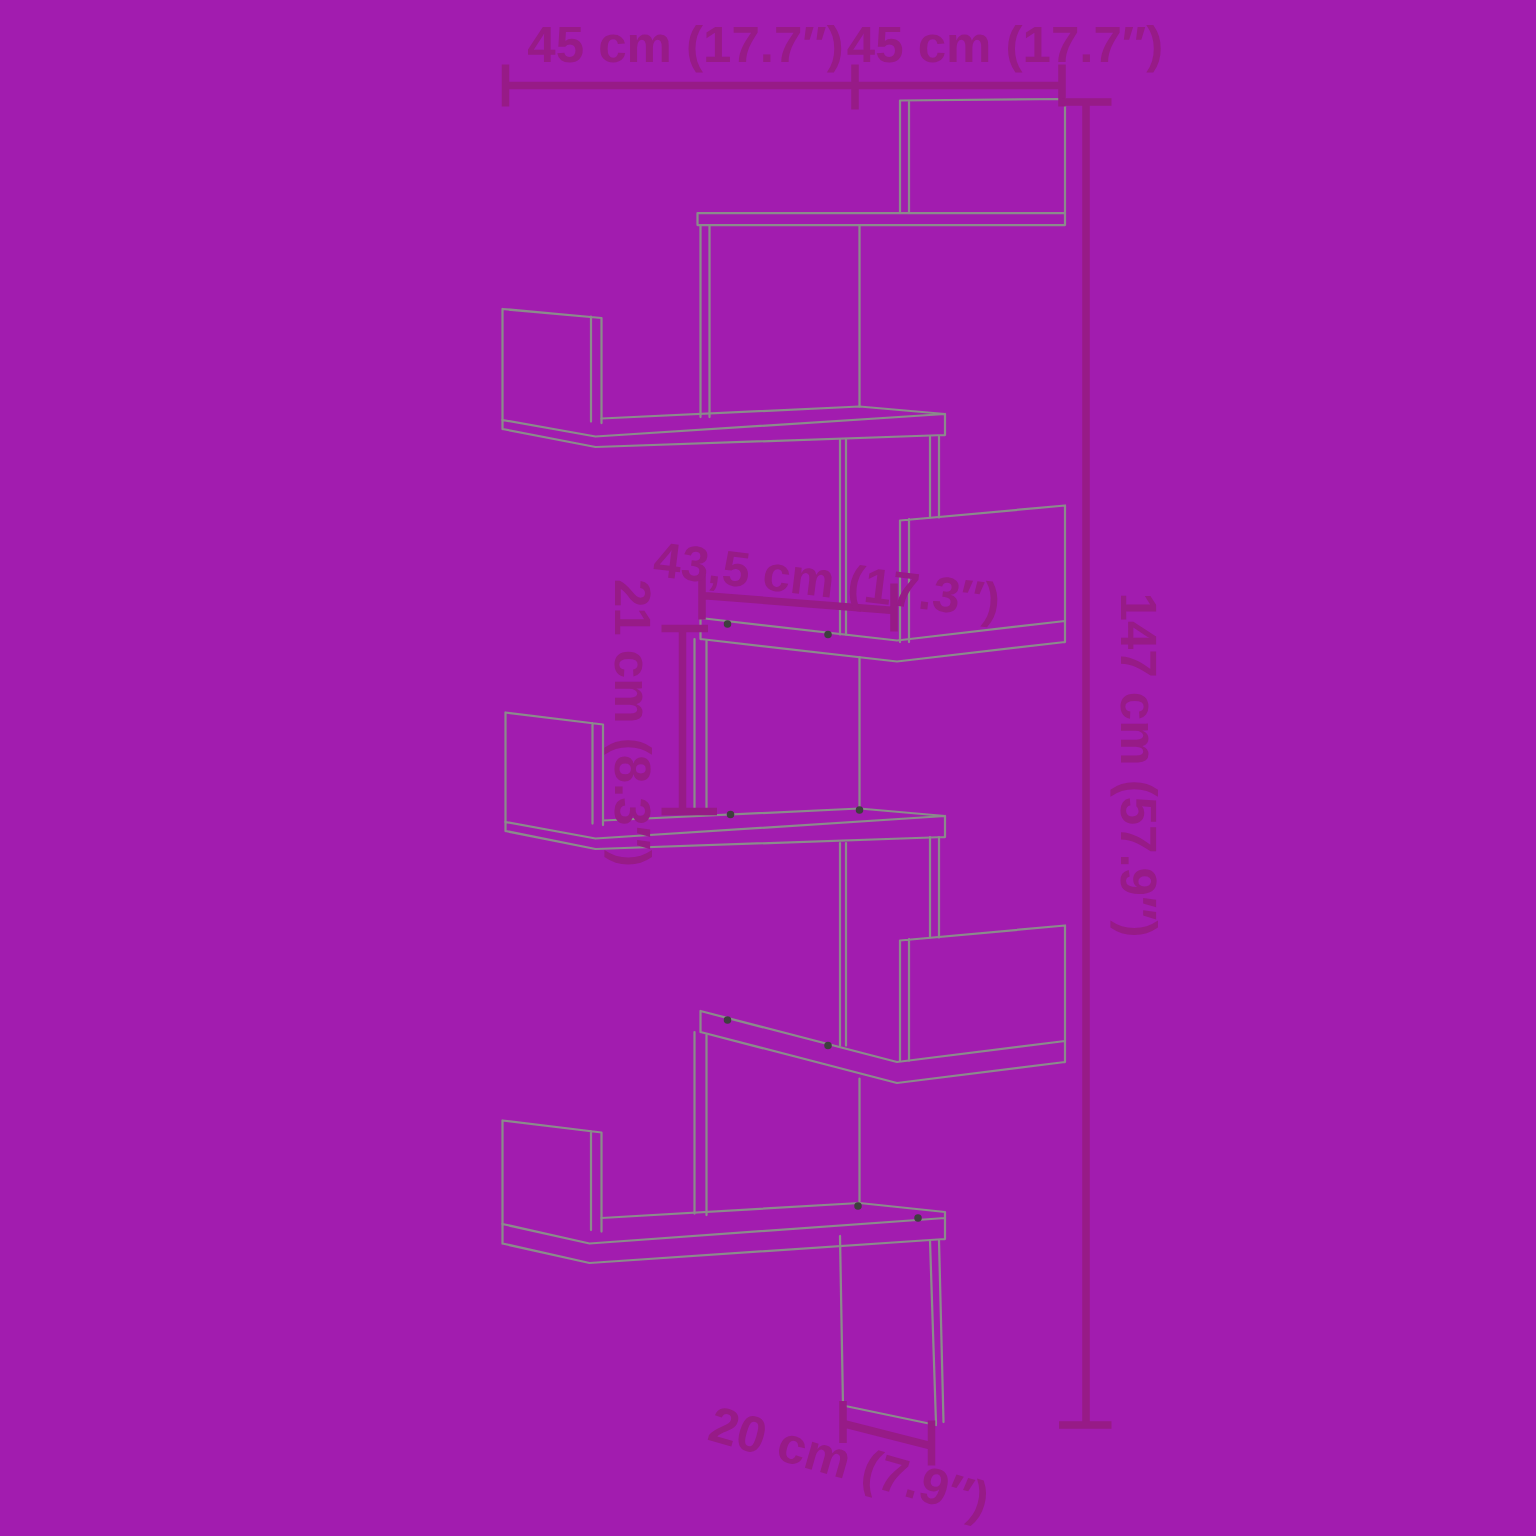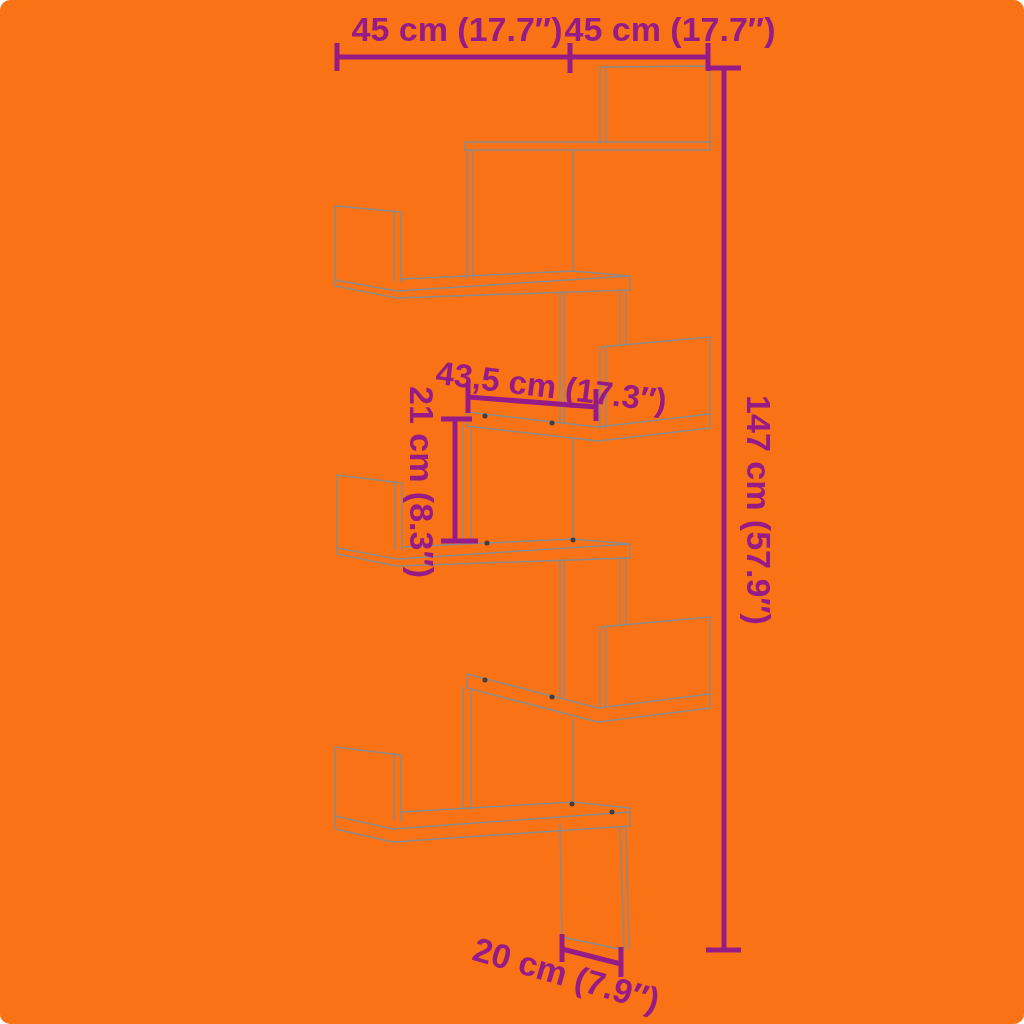--- a/index.html
+++ b/index.html
@@ -1,16 +1,16 @@
 <!DOCTYPE html>
 <html><head>
 <meta charset="utf-8">
 <style>
   html,body{margin:0;padding:0;background:#ffffff;}
-  .stage{position:relative;width:1024px;height:1024px;background:#f97316;overflow:hidden;border-radius:10px;}
+  .stage{position:relative;width:1024px;height:1024px;background:#a21caf;overflow:hidden;}
   svg{display:block;}
   .wood path{stroke:#8b8b8b;stroke-width:1.5;fill:none;stroke-linejoin:round;stroke-linecap:round;}
   .dots circle{fill:#3f3f3f;}
   .dim path{stroke:#971b87;stroke-width:5;fill:none;stroke-linecap:butt;}
   .dimtext text{
     fill:#971b87;
     font-family:"Liberation Sans","DejaVu Sans",sans-serif;
     font-weight:700;
     text-anchor:middle;
   }

